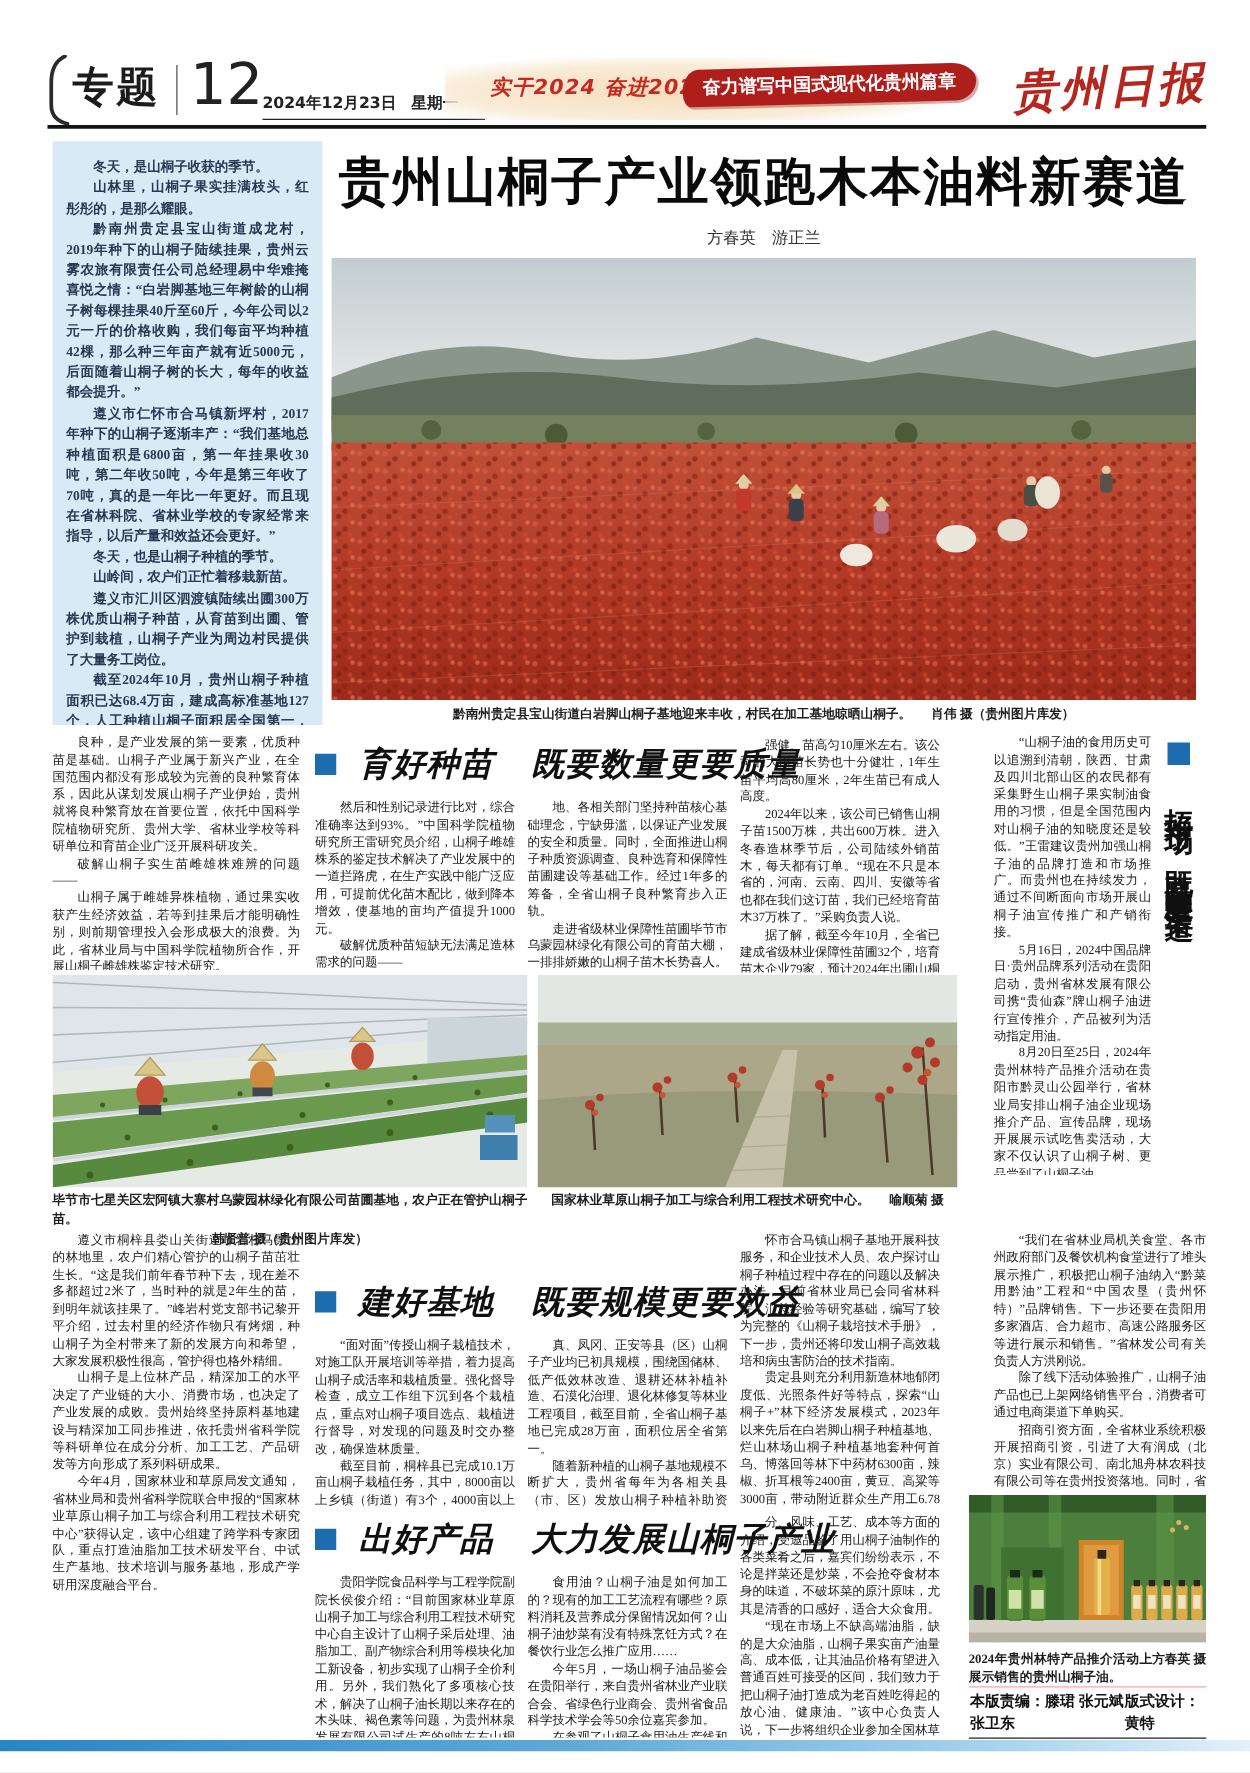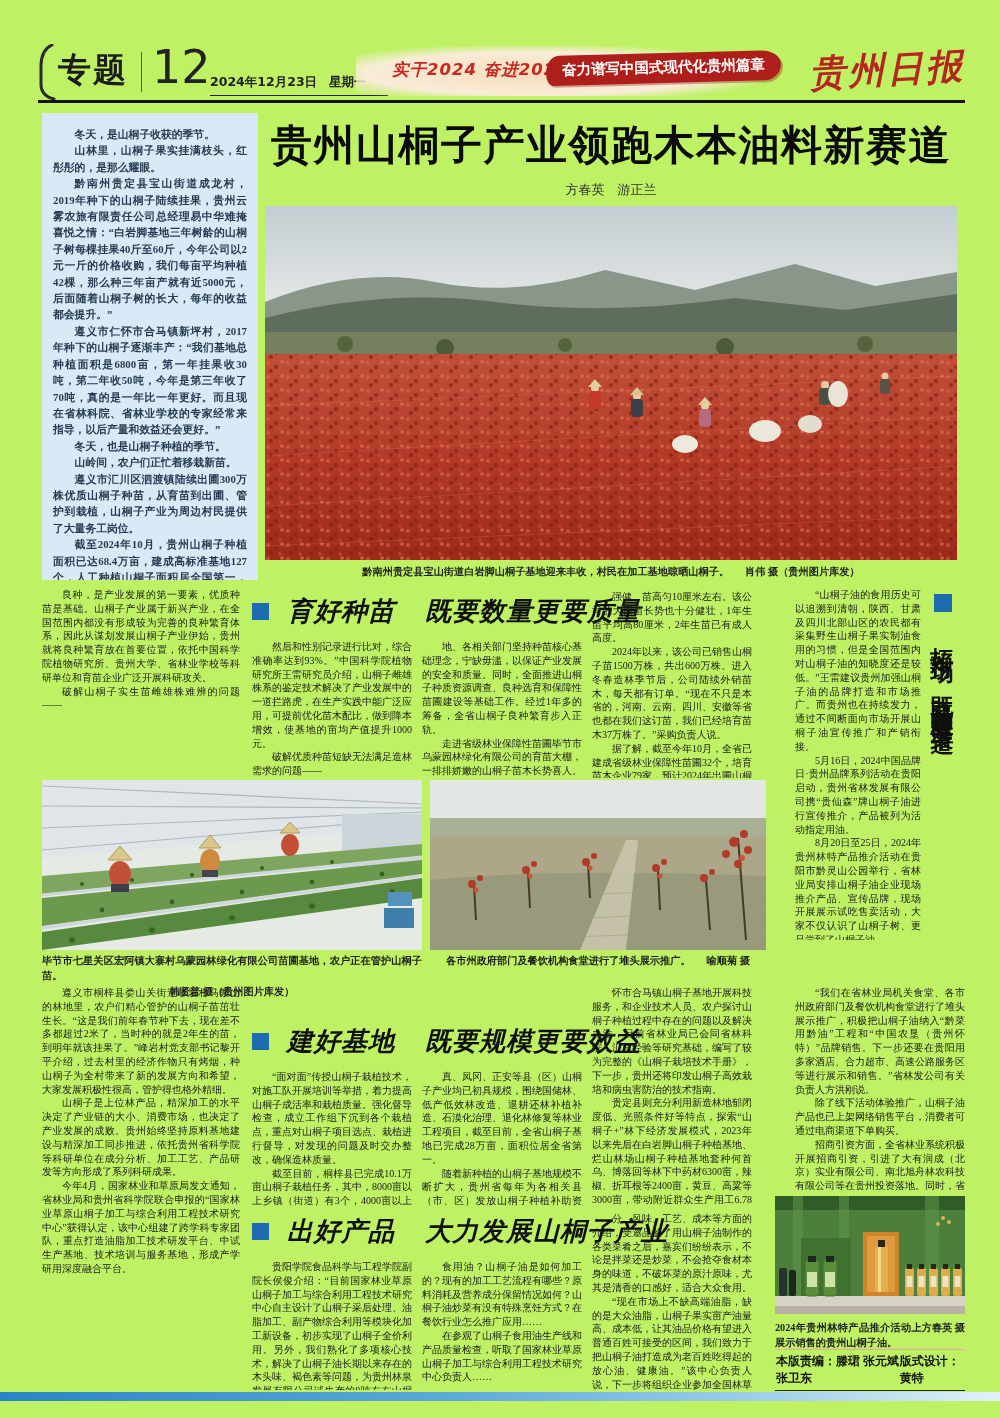--- a/index.html
+++ b/index.html
@@ -1,17 +1,17 @@
 <!DOCTYPE html>
 <html><head>
 <meta charset="utf-8">
 <style>
   * { margin:0; padding:0; box-sizing:border-box; }
   html,body { background:#dcdcdc; }
-  .page { position:relative; width:1000px; height:1418px; margin:0 auto; background:#bef264;
+  .page { position:relative; width:1000px; height:1418px; margin:0 auto; background:#ffffff;
           font-family:"Liberation Serif","DejaVu Serif",serif; overflow:hidden; }
 
   
   .header { position:absolute; left:38px; top:44px; width:927px; height:54px; }
   .bracket { position:absolute; left:0; top:0; }
   .sec-label { position:absolute; left:20px; top:4px; font-family:"DejaVu Sans","Liberation Sans",sans-serif;
                font-weight:800; font-size:33px; color:#1c1c1c; letter-spacing:2px; }
   .sec-divider { position:absolute; left:103px; top:8px; width:1px; height:40px; background:#555; }
   .page-num { position:absolute; left:114px; top:-4px; font-family:"DejaVu Sans","Liberation Sans",sans-serif;
               font-weight:500; font-size:46px; color:#222; }
@@ -208,20 +208,21 @@
       </g>
     </svg>
   </figure>
   <div class="cap cap-main">
     <span>黔南州贵定县宝山街道白岩脚山桐子基地迎来丰收，村民在加工基地晾晒山桐子。</span><span class="credit">肖伟 摄（贵州图片库发）</span>
   </div>
 
   <div class="col c-left-top">
       <p>良种，是产业发展的第一要素，优质种苗是基础。山桐子产业属于新兴产业，在全国范围内都没有形成较为完善的良种繁育体系，因此从谋划发展山桐子产业伊始，贵州就将良种繁育放在首要位置，依托中国科学院植物研究所、贵州大学、省林业学校等科研单位和育苗企业广泛开展科研攻关。</p>
       <p>破解山桐子实生苗雌雄株难辨的问题——</p>
+      <p>山桐子属于雌雄异株植物，通过果实收获产生经济效益，若等到挂果后才能明确性别，则前期管理投入会形成极大的浪费。为此，省林业局与中国科学院植物所合作，开展山桐子雌雄株鉴定技术研究。</p>
     </div>
   <div class="col c-left-bottom">
       <p>遵义市桐梓县娄山关街道峰岩村马鬃山的林地里，农户们精心管护的山桐子苗茁壮生长。“这是我们前年春节种下去，现在差不多都超过2米了，当时种的就是2年生的苗，到明年就该挂果了。”峰岩村党支部书记黎开平介绍，过去村里的经济作物只有烤烟，种山桐子为全村带来了新的发展方向和希望，大家发展积极性很高，管护得也格外精细。</p>
       <p>山桐子是上位林产品，精深加工的水平决定了产业链的大小、消费市场，也决定了产业发展的成败。贵州始终坚持原料基地建设与精深加工同步推进，依托贵州省科学院等科研单位在成分分析、加工工艺、产品研发等方向形成了系列科研成果。</p>
       <p>今年4月，国家林业和草原局发文通知，省林业局和贵州省科学院联合申报的“国家林业草原山桐子加工与综合利用工程技术研究中心”获得认定，该中心组建了跨学科专家团队，重点打造油脂加工技术研发平台、中试生产基地、技术培训与服务基地，形成产学研用深度融合平台。</p>
     </div>
 
   <div class="sect-head sh1">
     <div class="sq"></div>
     <span class="t">育好种苗</span>
@@ -360,21 +361,21 @@
       <g fill="#cc5234">
         <circle cx="46" cy="110" r="2.5"></circle>
           <circle cx="100" cy="96" r="2.5"></circle>
           <circle cx="160" cy="88" r="2.5"></circle>
           <circle cx="230" cy="96" r="2.5"></circle>
           <circle cx="312" cy="78" r="3"></circle>
       </g>
     </svg>
   </figure>
   <div class="cap cap-orchard">
-    <span>各市州政府部门及餐饮机构食堂进行了堆头展示推广。</span><span class="credit">喻顺菊 摄</span>
+    <span>国家林业草原山桐子加工与综合利用工程技术研究中心。</span><span class="credit">喻顺菊 摄</span>
   </div>
 
   <div class="sect-head sh2">
     <div class="sq"></div>
     <span class="t">建好基地</span>
     <span class="t t2">既要规模更要效益</span>
   </div>
   <div class="col c-s2a">
       <p>“面对面”传授山桐子栽植技术，对施工队开展培训等举措，着力提高山桐子成活率和栽植质量。强化督导检查，成立工作组下沉到各个栽植点，重点对山桐子项目选点、栽植进行督导，对发现的问题及时交办整改，确保造林质量。</p>
       <p>截至目前，桐梓县已完成10.1万亩山桐子栽植任务，其中，8000亩以上乡镇（街道）有3个，4000亩以上乡镇（街道）又一个乡村振兴重点支柱产业。</p>
@@ -391,20 +392,21 @@
   <div class="sect-head sh3">
     <div class="sq"></div>
     <span class="t">出好产品</span>
     <span class="t t2">大力发展山桐子产业</span>
   </div>
   <div class="col c-s3a">
       <p>贵阳学院食品科学与工程学院副院长侯俊介绍：“目前国家林业草原山桐子加工与综合利用工程技术研究中心自主设计了山桐子采后处理、油脂加工、副产物综合利用等模块化加工新设备，初步实现了山桐子全价利用。另外，我们熟化了多项核心技术，解决了山桐子油长期以来存在的木头味、褐色素等问题，为贵州林泉发展有限公司试生产的8吨左右山桐子油在市场上进行了销售，反馈也很好。”</p>
     </div>
   <div class="col c-s3b">
       <p>食用油？山桐子油是如何加工的？现有的加工工艺流程有哪些？原料消耗及营养成分保留情况如何？山桐子油炒菜有没有特殊烹饪方式？在餐饮行业怎么推广应用……</p>
+      <p>今年5月，一场山桐子油品鉴会在贵阳举行，来自贵州省林业产业联合会、省绿色行业商会、贵州省食品科学技术学会等50余位嘉宾参加。</p>
       <p>在参观了山桐子食用油生产线和产品质量检查，听取了国家林业草原山桐子加工与综合利用工程技术研究中心负责人……</p>
     </div>
   <div class="col c-s3c">
       <p>分、风味、工艺、成本等方面的介绍，受邀品鉴了用山桐子油制作的各类菜肴之后，嘉宾们纷纷表示，不论是拌菜还是炒菜，不会抢夺食材本身的味道，不破坏菜的原汁原味，尤其是清香的口感好，适合大众食用。</p>
       <p>“现在市场上不缺高端油脂，缺的是大众油脂，山桐子果实亩产油量高、成本低，让其油品价格有望进入普通百姓可接受的区间，我们致力于把山桐子油打造成为老百姓吃得起的放心油、健康油。”该中心负责人说，下一步将组织企业参加全国林草产业博览会、生态食材博览会等，解决目前山桐子油生产成本较高的问题，让山桐子油走进千家万户。</p>
     </div>
 
   <figure class="fig-product">
     <svg width="190" height="118" viewBox="0 0 190 118">
       <rect width="190" height="118" fill="#4c7f3c"></rect>

